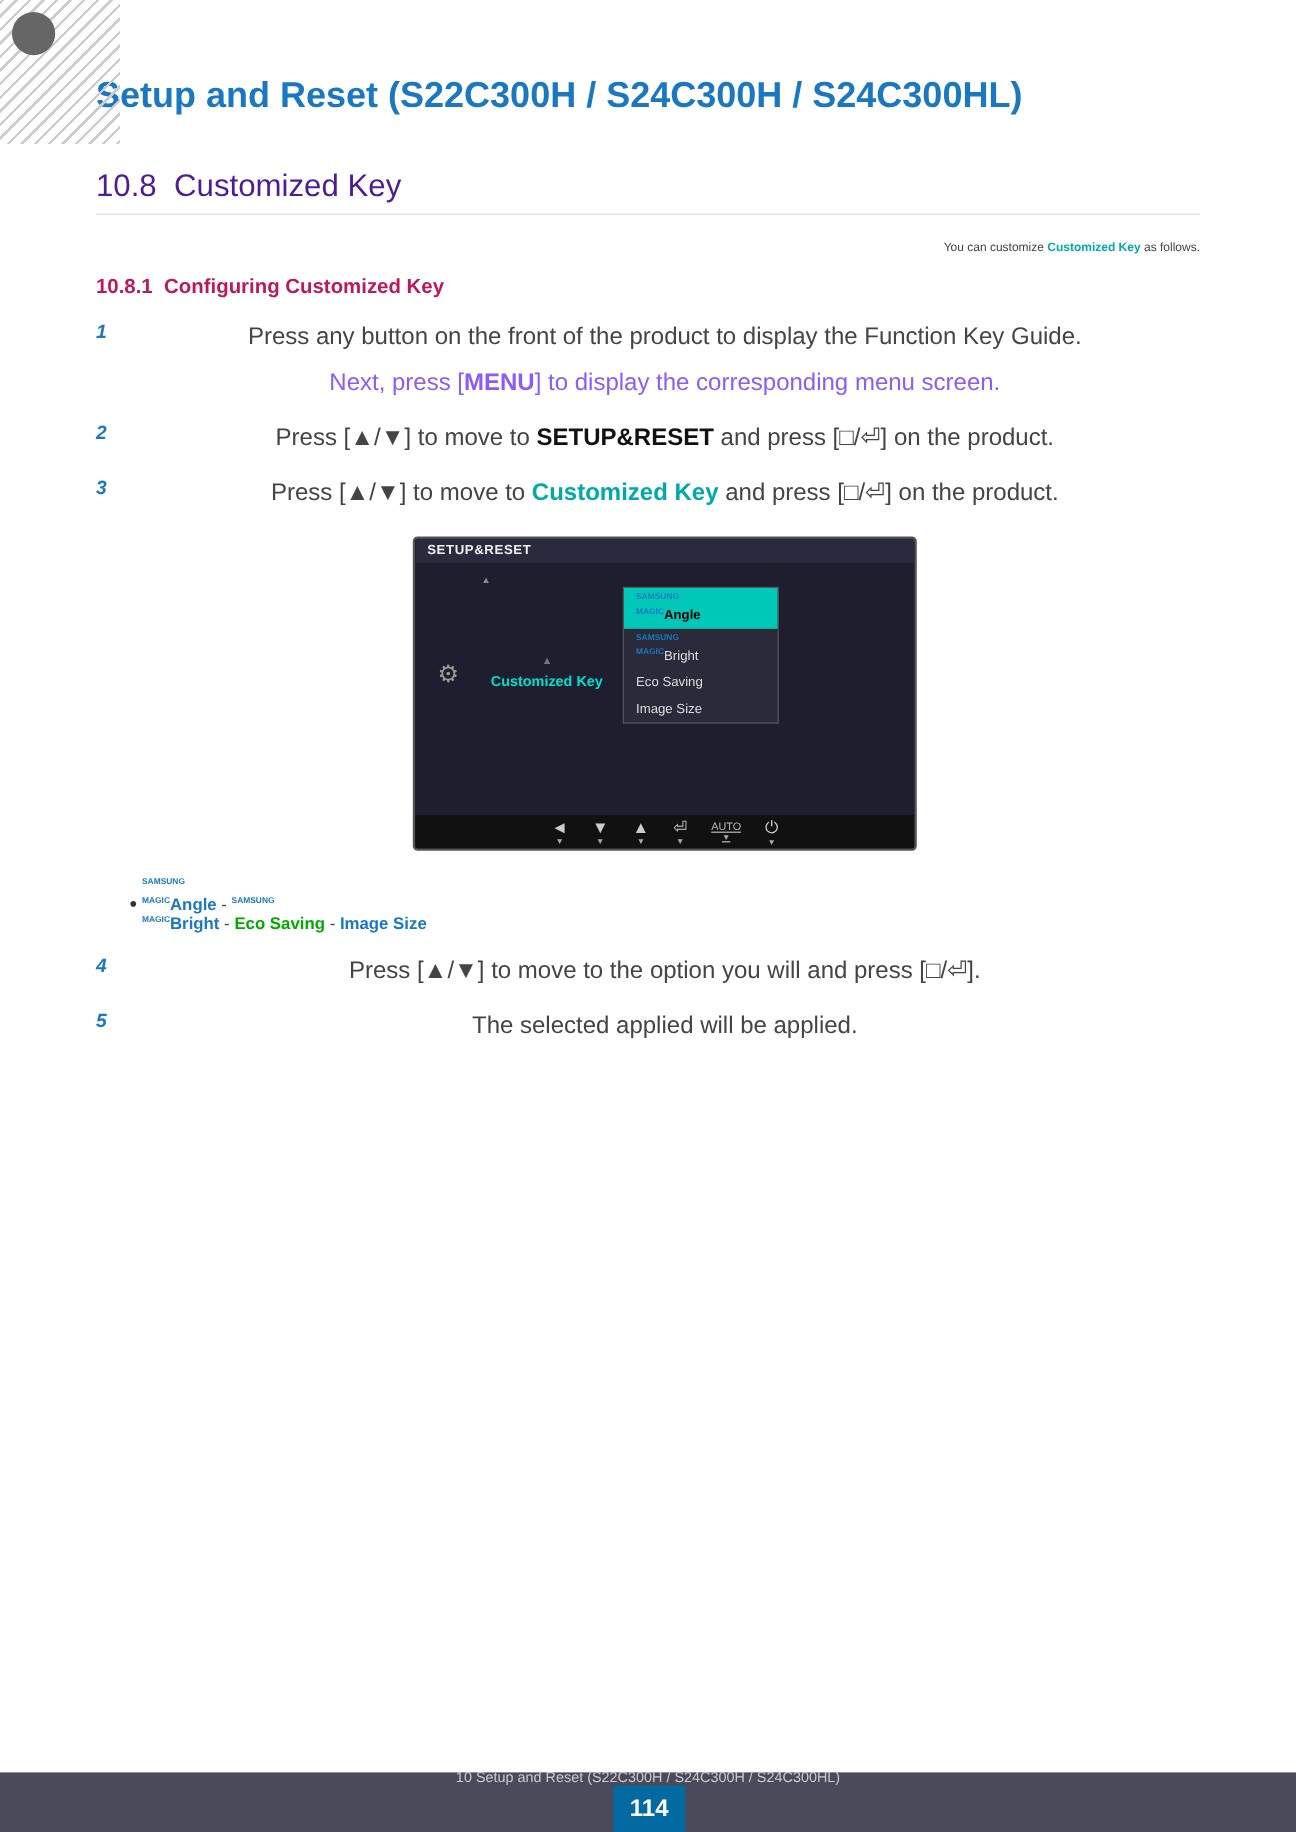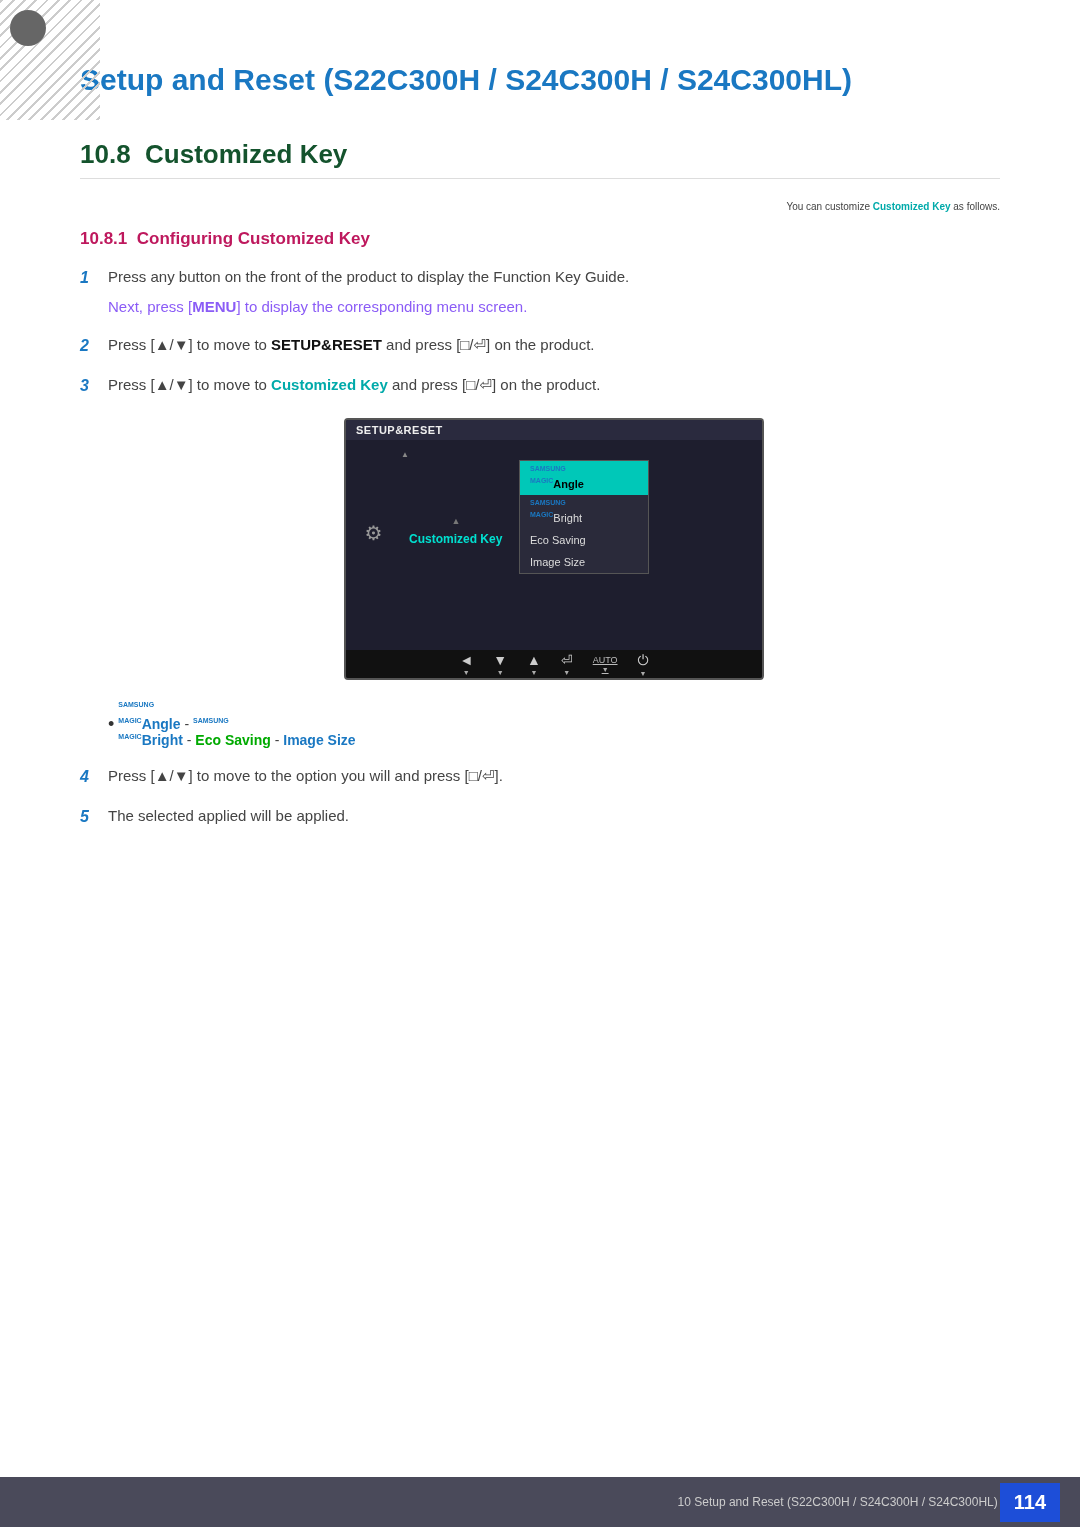--- a/index.html
+++ b/index.html
@@ -68,22 +68,22 @@
       font-size: 30px;
       font-weight: bold;
       line-height: 1.3;
       margin-bottom: 40px;
       margin-top: 20px;
     }
 
     
     .section-heading {
       font-size: 26px;
-      font-weight: bold;
-      color: #14532d;
+      font-weight: normal;
+      color: #4c1d95;
       margin-bottom: 20px;
       padding-bottom: 8px;
       border-bottom: 1px solid #ddd;
     }
 
     
     .subsection-heading {
       font-size: 17px;
       font-weight: bold;
       color: #be185d;
@@ -129,21 +129,22 @@
       font-style: italic;
       font-weight: bold;
       font-size: 16px;
       min-width: 28px;
       padding-top: 0px;
     }
 
     .list-content {
       flex: 1;
       color: #444;
-      font-size: 15px;
+      font-size: 20px;
+      text-align: center;
     }
 
     .list-sub {
       display: block;
       margin-top: 6px;
       color: #8b5cf6;
     }
 
     
     .screen-container {
@@ -328,31 +329,32 @@
     .footer {
       position: absolute;
       bottom: 0;
       left: 0;
       right: 0;
       height: 50px;
       background: #4a4a5a;
       display: flex;
       align-items: center;
       justify-content: flex-end;
-      padding: 11px 20px;
+      padding: 0 20px;
       gap: 0;
+      flex-direction: column;
     }
 
     .footer-text {
       color: #ccc;
       font-size: 12px;
     }
 
     .footer-page {
-      background: #1d4ed8;
+      background: #0369a1;
       color: #fff;
       font-size: 20px;
       font-weight: bold;
       padding: 8px 14px;
       margin-left: 2px;
     }
 
     
     .up-indicator {
       text-align: center;

